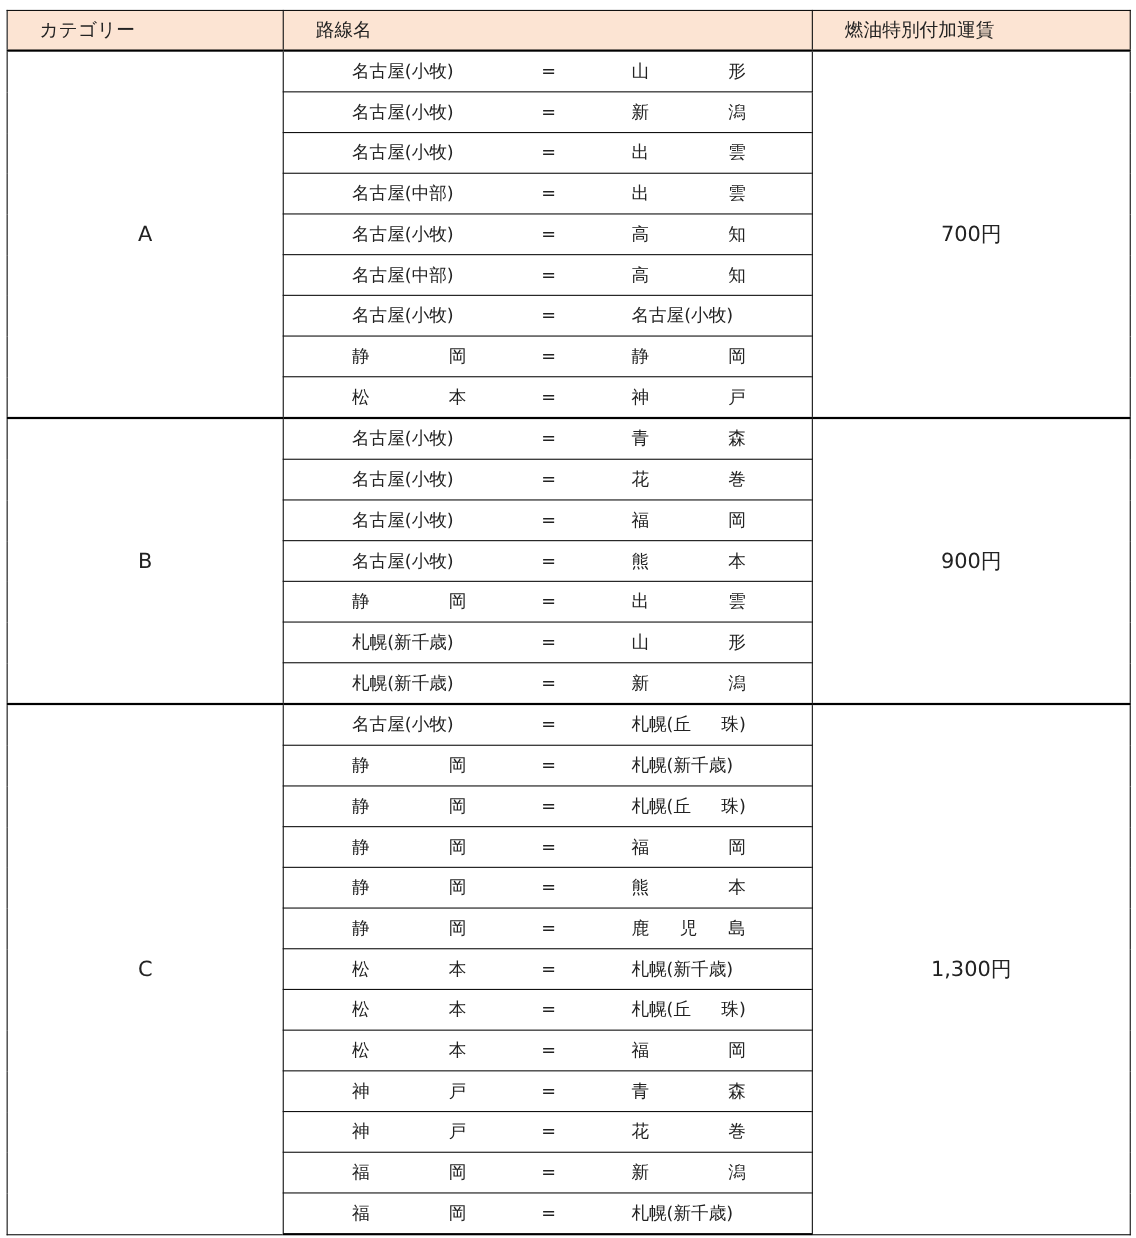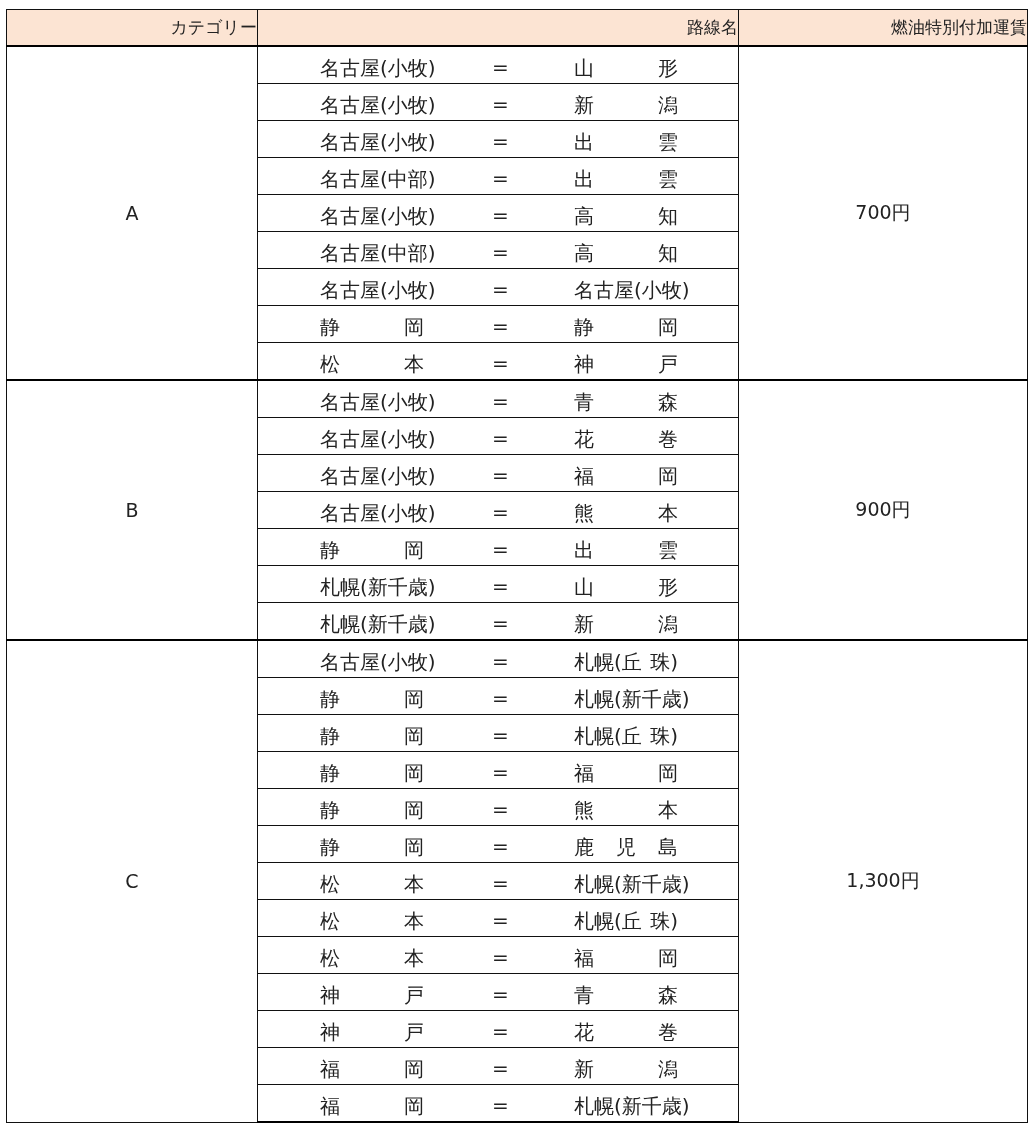--- a/index.html
+++ b/index.html
@@ -1,23 +1,23 @@
 <!DOCTYPE html>
 <html><head>
 <meta charset="utf-8">
 <style>
   html, body { margin: 0; padding: 0; background: #ffffff; }
   body { width: 1033px; height: 1125px; position: relative; font-family: "DejaVu Sans", "Liberation Sans", sans-serif; color: #222; }
   .tbl { position: absolute; left: 6px; top: 9px; width: 1021px; border-collapse: collapse; table-layout: fixed; }
   .tbl th, .tbl td { border: 1px solid #111; padding: 0; }
-  .tbl th { background: #fce4d3; height: 35px; font-weight: normal; font-size: 17px; text-align: right; }
+  .tbl th { background: #fce4d3; height: 35px; font-weight: normal; font-size: 17px; text-align: left; padding-left: 29px; }
   .col-cat { width: 251px; }
   .col-route { width: 481px; }
   .col-fare { width: 289px; }
-  .tbl td.route { height: 36px; font-size: 20px; }
+  .tbl td.route { height: 36px; font-size: 16px; }
   .tbl td.cat, .tbl td.fare { text-align: center; font-size: 19px; }
   .group-start td { border-top: 2px solid #000; }
   .tbl tr.last td { border-bottom: 2px solid #000; }
   .route-inner { position: relative; height: 36px; }
   .route-inner span { position: absolute; top: 8px; white-space: nowrap; }
   .origin { left: 62px; width: 104px; display: flex; justify-content: space-between; }
   .eq { left: 234px; }
   .dest { left: 316px; width: 104px; display: flex; justify-content: space-between; }
   .route-inner .origin span, .route-inner .dest span { position: static; }
 </style>

